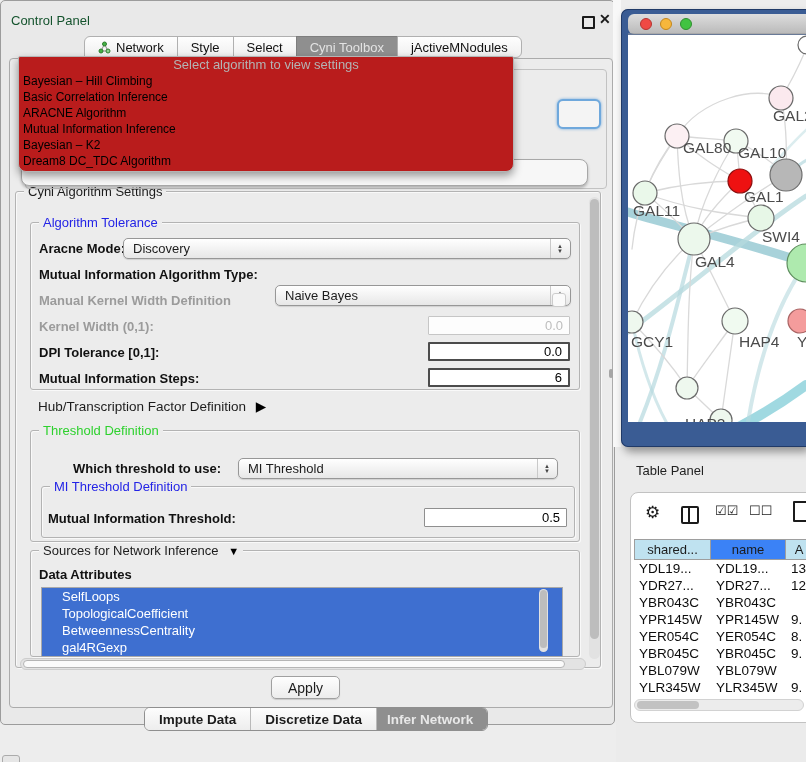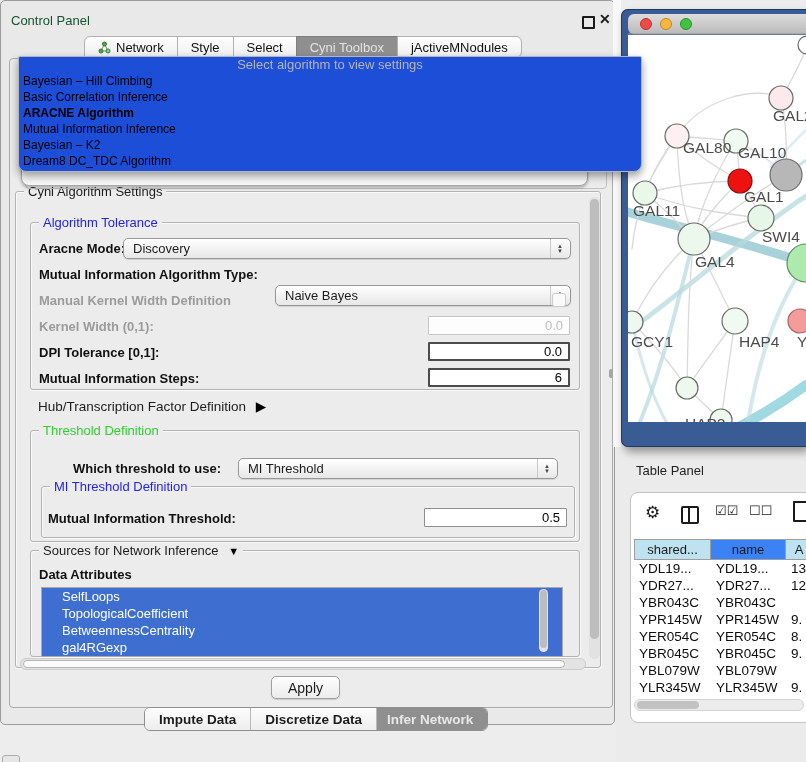--- a/index.html
+++ b/index.html
@@ -24,25 +24,25 @@
   
   .content-panel{left:8px;top:57px;width:604px;height:650px;border:1px solid #ababab;
                  border-radius:4px;background:#ececec;box-sizing:border-box;}
   
   .ghost-group{left:24px;top:68px;width:580px;height:118px;border:1px solid #c2c2c2;border-radius:4px;z-index:2;}
   .ghost-focus{left:556px;top:98px;width:40px;height:26px;border:2px solid #6fa8dc;border-radius:6px;
                box-shadow:0 0 3px #6fa8dc;background:#f4f4f4;z-index:3;}
   .ghost-combo{left:20px;top:158px;width:565px;height:25px;border:1px solid #a8a8a8;border-radius:8px;
                background:#f7f7f7;box-shadow:0 2px 3px rgba(0,0,0,.25);z-index:4;}
   
-  .popup{left:17px;top:55px;width:624px;height:116px;background:#1d4ed8;border:1px solid #b5b5b5;
+  .popup{left:17px;top:55px;width:496px;height:116px;background:#b91c1c;border:1px solid #b5b5b5;
          border-radius:2px 2px 8px 8px;box-shadow:0 4px 9px rgba(0,0,0,.38);z-index:40;box-sizing:border-box;}
   .pop-placeholder{height:16px;text-align:center;font-size:13px;color:#b4b4b4;line-height:16px;}
   .pop-item{height:16px;line-height:16px;font-size:12px;padding-left:4px;color:#000;white-space:nowrap;}
-  .pop-item.bold{font-weight:bold;}
+  .pop-item.bold{font-weight:normal;}
   
   .group{border:1px solid #b3b3b3;border-radius:3px;box-shadow:inset 1px 1px 0 rgba(255,255,255,.7),1px 1px 0 rgba(255,255,255,.7);box-sizing:border-box;}
   .group-title{position:absolute;top:-8px;left:8px;background:#ececec;padding:0 4px;font-size:13px;white-space:nowrap;}
   .lbl{font-size:13px;font-weight:bold;color:#111;white-space:nowrap;}
   .lbl.dis{color:#9b9b9b;}
   .combo{height:21px;border:1px solid #979797;border-radius:5px;background:linear-gradient(#ffffff,#e7e7e7);
          display:flex;align-items:center;font-size:13px;padding-left:9px;box-sizing:border-box;position:relative;
          box-shadow:0 1px 1px rgba(0,0,0,.12);}
   .combo .spin{position:absolute;right:4px;top:0;bottom:0;width:12px;display:flex;flex-direction:column;
                align-items:center;justify-content:center;font-size:6px;line-height:5px;color:#444;

